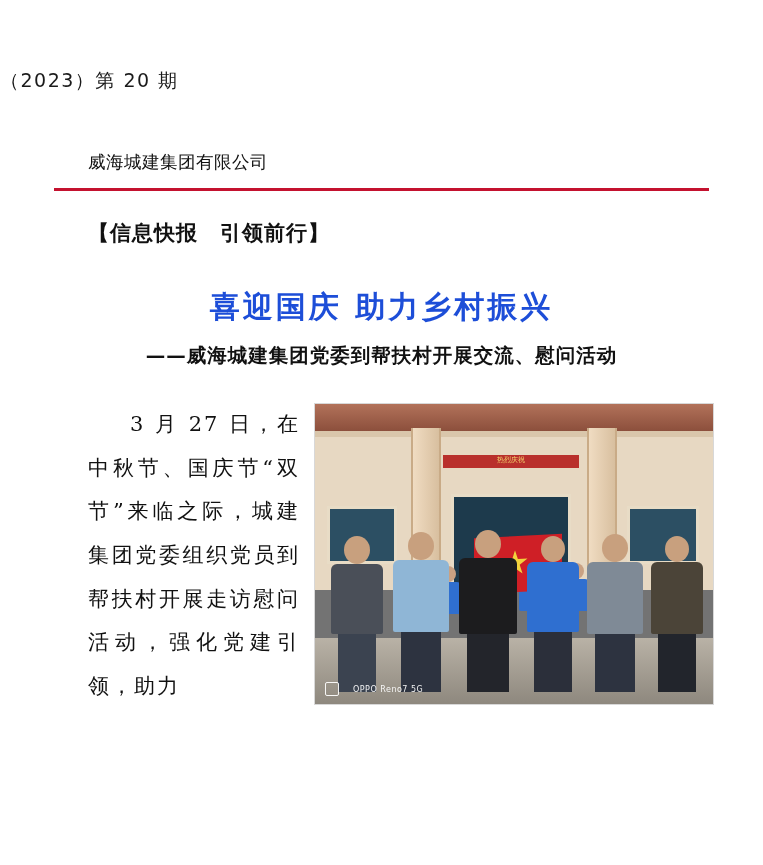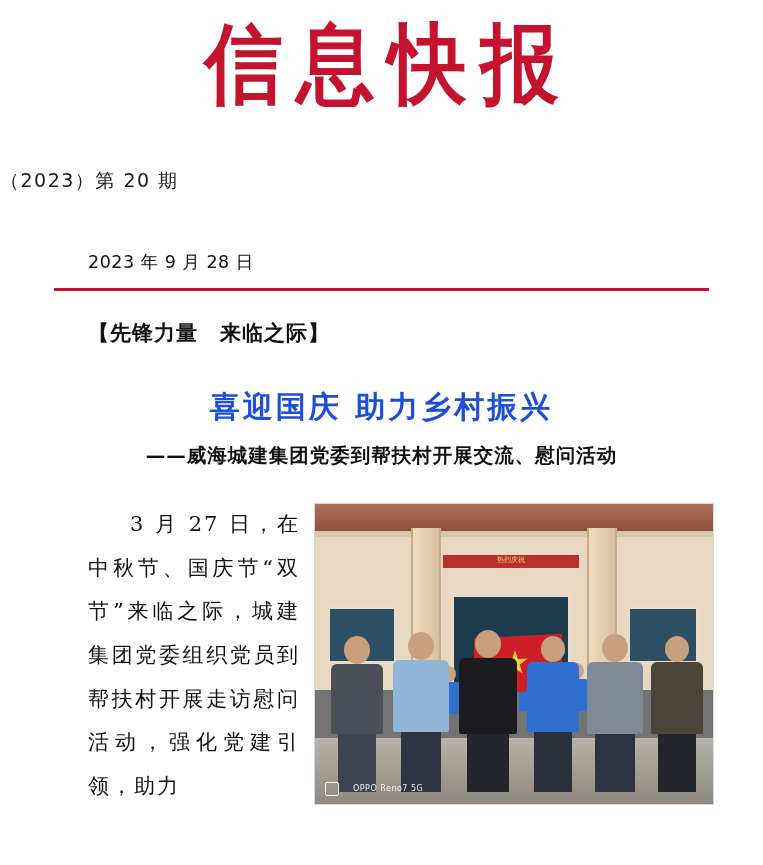--- a/index.html
+++ b/index.html
@@ -228,33 +228,30 @@
     border: 1px solid #ffffff;
     border-radius: 2px;
     display: inline-block;
   }
 </style>
 </head>
 <body>
 
 <div class="page">
 
-  <div class="masthead">
-    <h1 class="masthead-title">信息快报</h1>
+
+  <div class="issue-line">（2023）第 20 期</div>
+
+  <div class="pub-row">
+    <div class="pub-org">威海城建集团有限公司</div>
   </div>
 
-  <div class="issue-line">（2023）第 20 期</div>
-
-  <div class="pub-row">
-    <div class="pub-date">2023 年 9 月 28 日</div>
-  </div>
-
   <div class="rule"></div>
 
-  <div class="section-tag">【先锋力量　来临之际】</div>
+  <div class="section-tag">【信息快报　引领前行】</div>
 
   <div class="headline">喜迎国庆  助力乡村振兴</div>
   <div class="subhead">——威海城建集团党委到帮扶村开展交流、慰问活动</div>
 
   <div class="content">
 
     <div class="body-col">
       <p>3 月 27 日，在中秋节、国庆节“双节”来临之际，城建集团党委组织党员到帮扶村开展走访慰问活动，强化党建引领，助力</p>
     </div>
 

